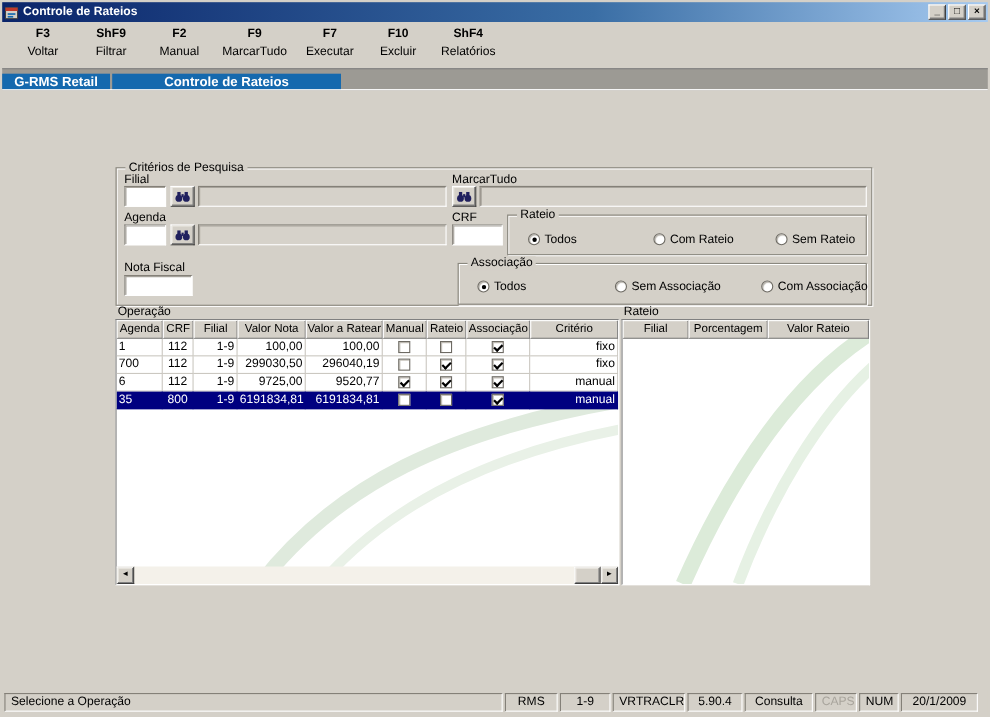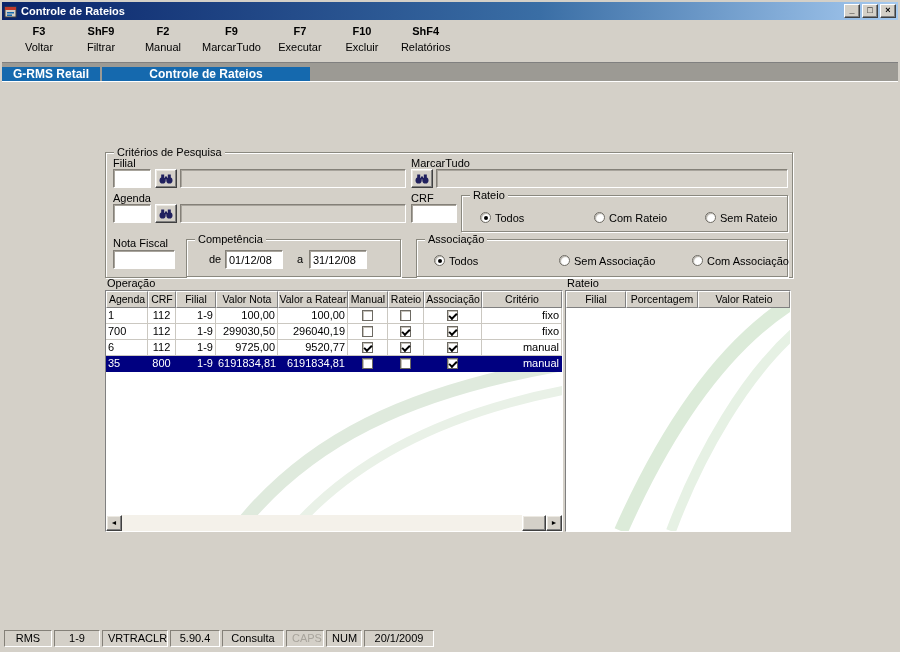--- a/index.html
+++ b/index.html
@@ -219,27 +219,20 @@
           <span class="radio-item">
             <span class="radio"></span>
             <span class="radio-text">Sem Rateio</span>
           </span>
         </div>
     </div>
 
     <span class="lbl" style="left:7px; top:84px;">Nota Fiscal</span>
     <input class="in" style="left: 7px; top: 97px; width: 62px;" value="">
 
-    <div class="group" style="left:80px; top:86px; width:215px; height:38px;">
-      <span class="gtitle">Competência</span>
-      <span class="lbl" style="left:22px; top:13px;">de</span>
-      <input class="in" style="left: 38px; top: 10px; width: 58px;" value="01/12/08">
-      <span class="lbl" style="left:110px; top:13px;">a</span>
-      <input class="in" style="left: 122px; top: 10px; width: 58px;" value="31/12/08">
-    </div>
 
     <div class="group" style="left:310px; top:86px; width:372px; height:38px;">
       <span class="gtitle">Associação</span>
       <div class="radios assoc-radios">
           <span class="radio-item">
             <span class="radio on"></span>
             <span class="radio-text">Todos</span>
           </span>
           <span class="radio-item">
             <span class="radio"></span>
@@ -357,20 +350,21 @@
     </svg>
     <div class="grid-head">
         <div class="gh r0">Filial</div>
         <div class="gh r1">Porcentagem</div>
         <div class="gh r2">Valor Rateio</div>
       </div>
     <div class="grid-body"></div>
   </div>
 
   <div class="statusbar">
+    <div class="sb-panel sb-msg">Selecione a Operação</div>
     <div class="cells">
         <div class="sb-panel sb-cell sc0">RMS</div>
         <div class="sb-panel sb-cell sc1">1-9</div>
         <div class="sb-panel sb-cell sc2">VRTRACLR</div>
         <div class="sb-panel sb-cell sc3">5.90.4</div>
         <div class="sb-panel sb-cell sc4">Consulta</div>
         <div class="sb-panel sb-cell sc5 dis">CAPS</div>
         <div class="sb-panel sb-cell sc6">NUM</div>
         <div class="sb-panel sb-cell sc7">20/1/2009</div>
       </div>

